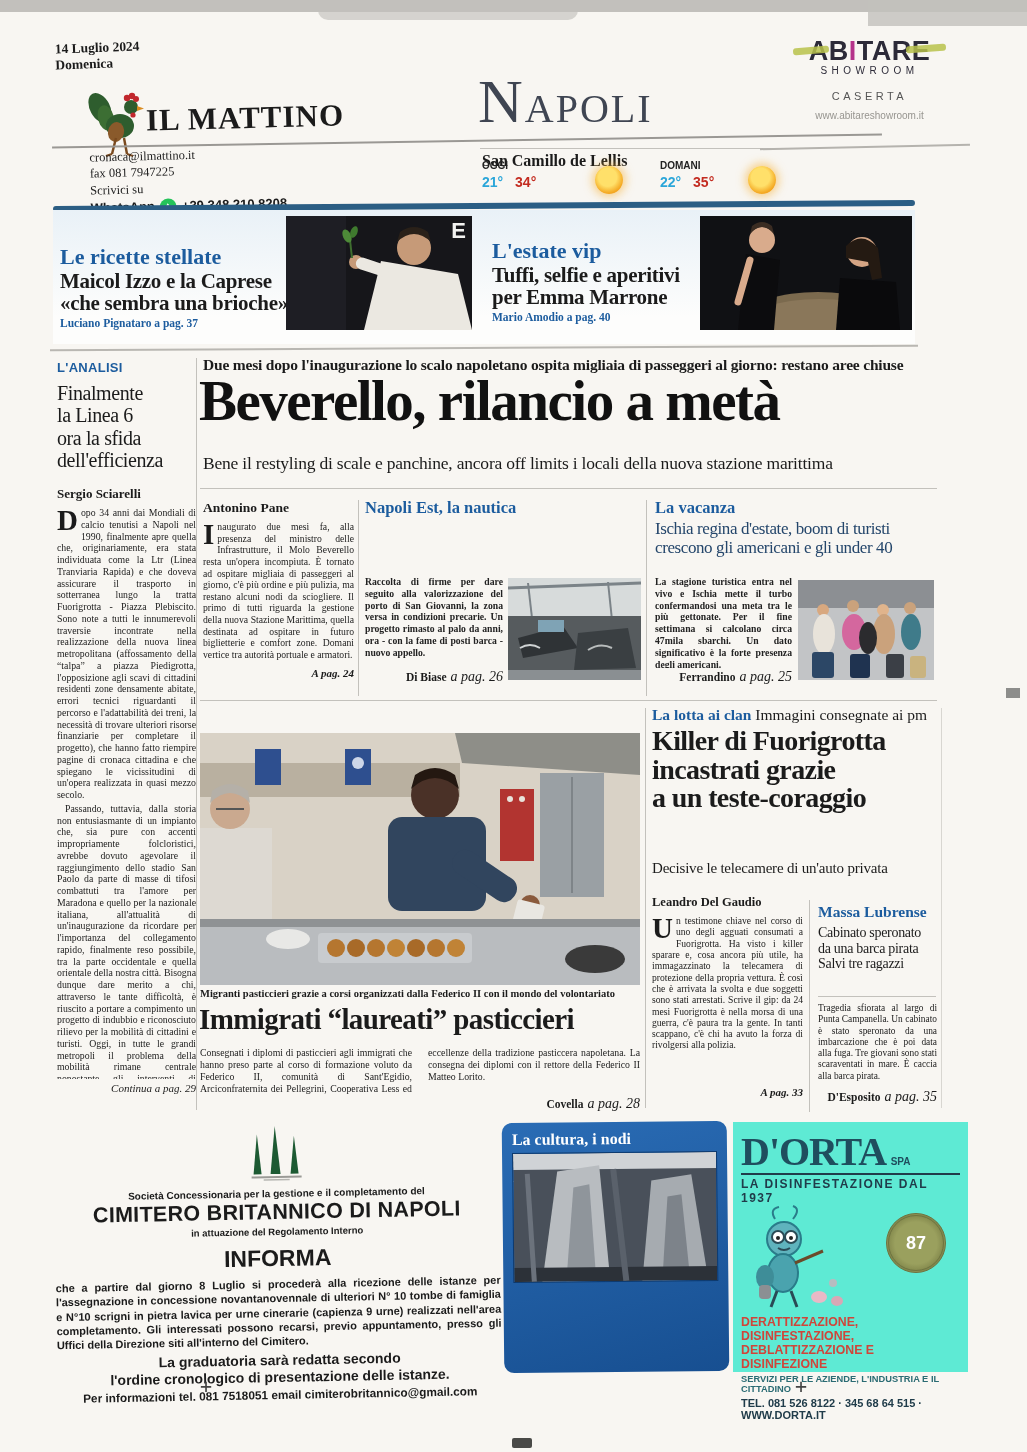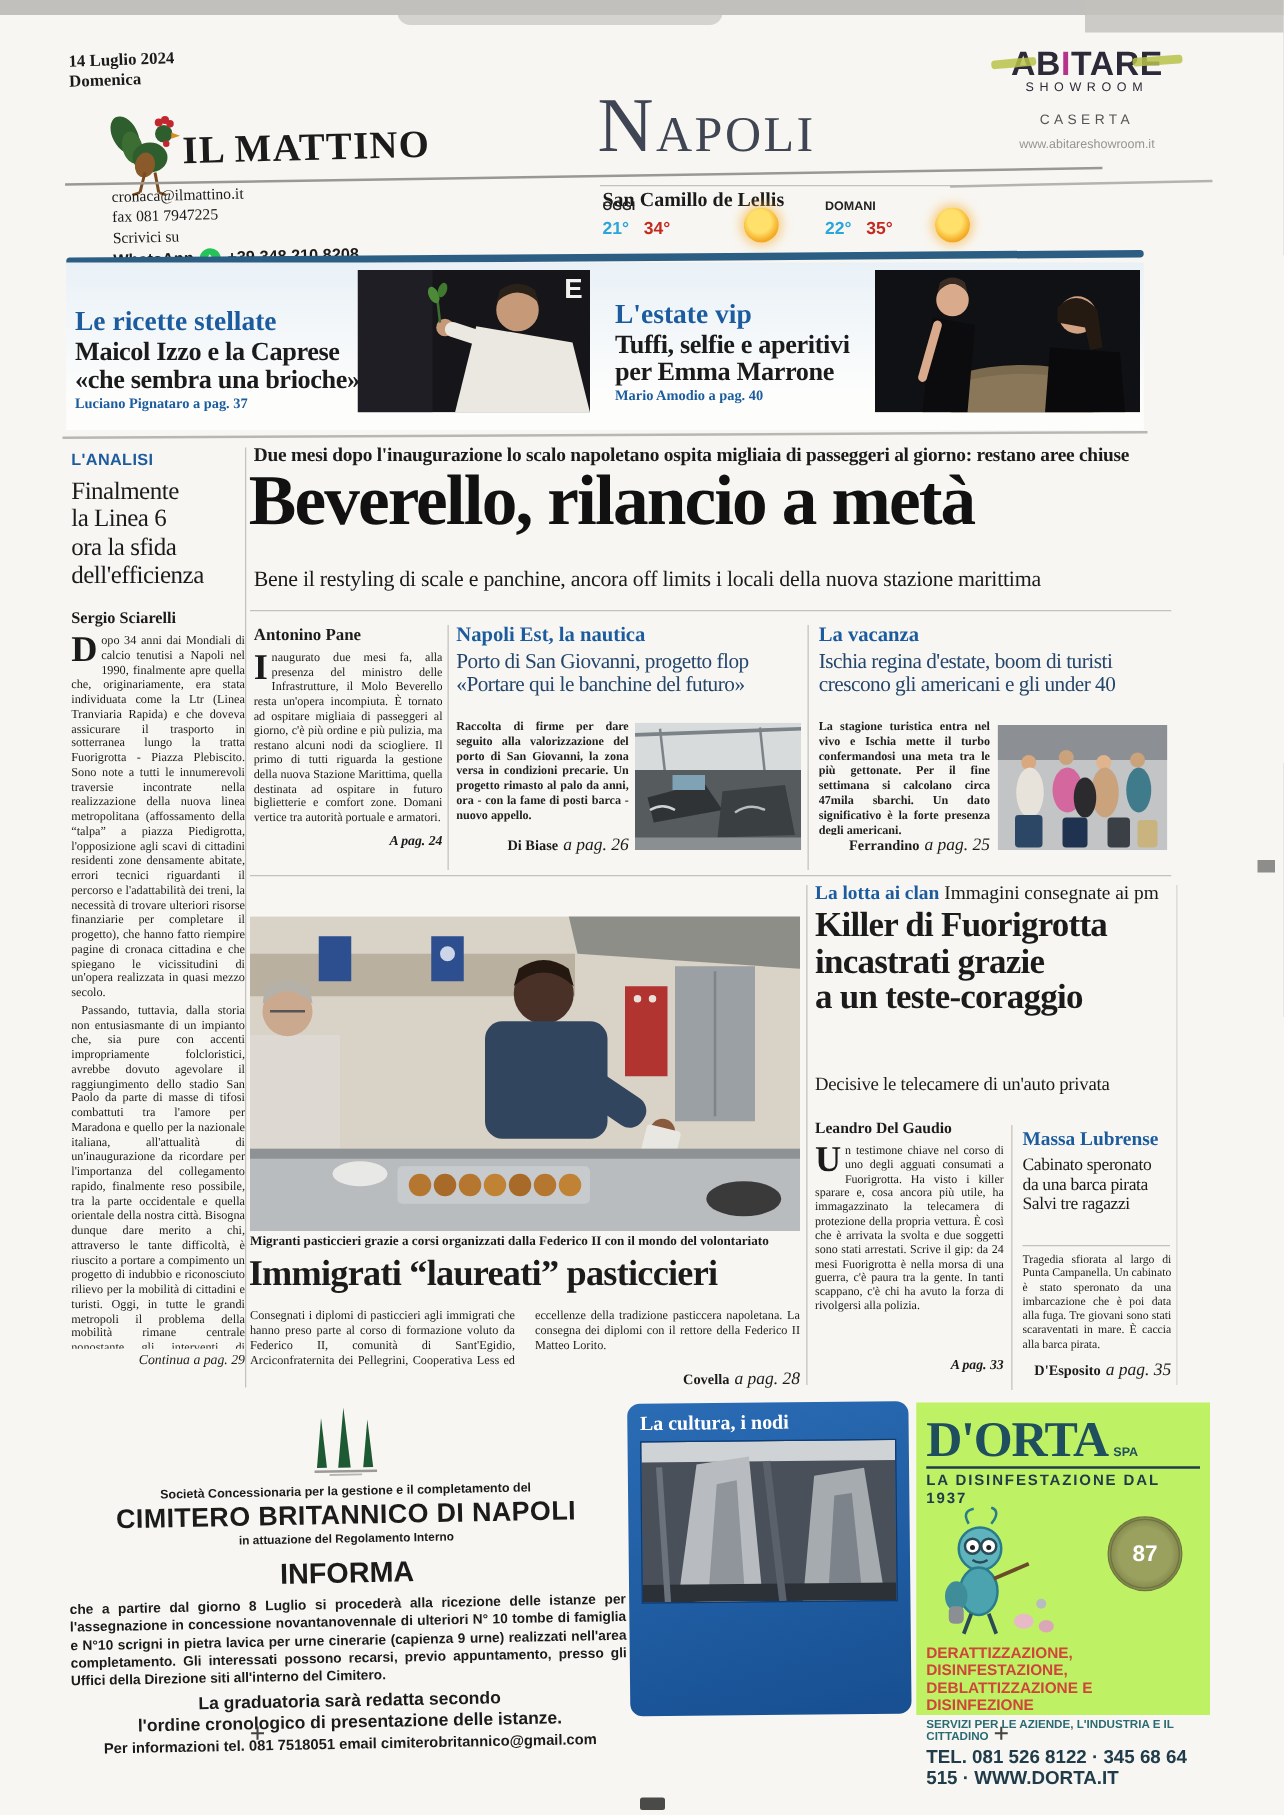--- a/index.html
+++ b/index.html
@@ -155,34 +155,34 @@
   .cim-grad{font-size:14px;font-weight:bold;margin-top:4px;line-height:1.15;}
   .cim-info{font-size:11.8px;font-weight:bold;margin-top:3px;}
 
   .cult{left:503px;top:1122px;width:225px;height:250px;background:linear-gradient(165deg,#2a6cb5,#174f91);
         border-radius:10px;transform:rotate(-0.6deg);color:#fff;padding:8px 10px;box-sizing:border-box;}
   .cult-kicker{font-size:16px;font-weight:bold;}
   .cult-photo{width:203px;height:128px;margin-top:4px;border:1px solid #0e3a6e;}
   .cult-title{font-size:15.5px;font-weight:bold;line-height:1.1;text-align:center;margin-top:8px;}
   .cult-byline{font-size:10.5px;font-weight:bold;text-align:center;margin-top:6px;}
 
-  .dorta{left:733px;top:1122px;width:235px;height:250px;background:#bef264;padding:6px 8px;box-sizing:border-box;
+  .dorta{left:733px;top:1122px;width:235px;height:250px;background:#5eead4;padding:6px 8px;box-sizing:border-box;
          font-family:"Liberation Sans",sans-serif;}
   .do-brandrow{color:#1f4e5e;}
   .do-brand{font-size:40px;font-weight:bold;letter-spacing:-1px;font-family:"Liberation Serif",serif;}
   .do-spa{font-size:10px;font-weight:bold;}
   .do-tag{font-size:12px;font-weight:bold;letter-spacing:1.5px;color:#203c4a;border-top:2px solid #203c4a;
           padding-top:2px;margin-top:-2px;}
   .do-mid{position:relative;height:110px;}
   .do-badge{position:absolute;right:14px;top:8px;width:54px;height:54px;border-radius:50%;
             background:radial-gradient(circle,#9aa05e 55%,#7c8147 80%);border:3px double #6e7340;
             display:flex;align-items:center;justify-content:center;color:#fff;font-size:18px;font-weight:bold;}
   .do-serv{color:#d0453a;font-size:12.3px;font-weight:bold;line-height:1.15;}
   .do-aud{color:#2a6b73;font-size:9.3px;font-weight:bold;margin-top:2px;}
-  .do-tel{color:#203c4a;font-size:15px;font-weight:bold;margin-top:3px;}
+  .do-tel{color:#203c4a;font-size:11px;font-weight:bold;margin-top:3px;}
   .edge-v{left:941px;top:708px;height:400px;background:#d8d6d1;}
 </style>
 </head>
 <body>
 
 <div class="page">
 
   <div class="art art-top"></div>
   <div class="art art-top2"></div>
   <div class="art art-tr"></div>
@@ -328,22 +328,20 @@
   </div>
   <div class="abs an-continua rt">Continua a pag. 29</div>
 
   <div class="abs pane-byline">Antonino Pane</div>
   <div class="abs pane-body just hide-ovf dropcap">Inaugurato due mesi fa, alla presenza del ministro delle Infrastrutture, il Molo Beverello resta un'opera incompiuta. È tornato ad ospitare migliaia di passeggeri al giorno, c'è più ordine e più pulizia, ma restano alcuni nodi da sciogliere. Il primo di tutti riguarda la gestione della nuova Stazione Marittima, quella destinata ad ospitare in futuro biglietterie e comfort zone. Domani vertice tra autorità portuale e armatori.</div>
   <div class="abs pane-ref rt">A pag. 24</div>
   <div class="abs vline mid-v1"></div>
   <div class="abs vline mid-v2"></div>
 
   <div class="abs sec-kicker blue nau-kicker">Napoli Est, la nautica</div>
-  <div class="abs sec-headline prelines nau-headline">Porto di San Giovanni, progetto flop
-«Portare qui le banchine del futuro»</div>
   <div class="abs nau-body just hide-ovf">Raccolta di firme per dare seguito alla valorizzazione del porto di San Giovanni, la zona versa in condizioni precarie. Un progetto rimasto al palo da anni, ora - con la fame di posti barca - nuovo appello.</div>
   <div class="abs ph nau-photo">
     <svg width="133" height="102" viewBox="0 0 133 102">
       <rect width="133" height="102" fill="#d7dbdb"></rect>
       <line x1="0" y1="10" x2="133" y2="5" stroke="#7b8388" stroke-width="3"></line>
       <line x1="20" y1="5" x2="24" y2="40" stroke="#7b8388" stroke-width="2"></line>
       <line x1="100" y1="4" x2="104" y2="42" stroke="#7b8388" stroke-width="2"></line>
       <rect x="0" y="38" width="133" height="64" fill="#565b5e"></rect>
       <polygon points="10,60 55,48 70,70 15,80" fill="#2f3336"></polygon>
       <polygon points="70,55 120,50 128,90 66,92" fill="#3a3f42"></polygon>

